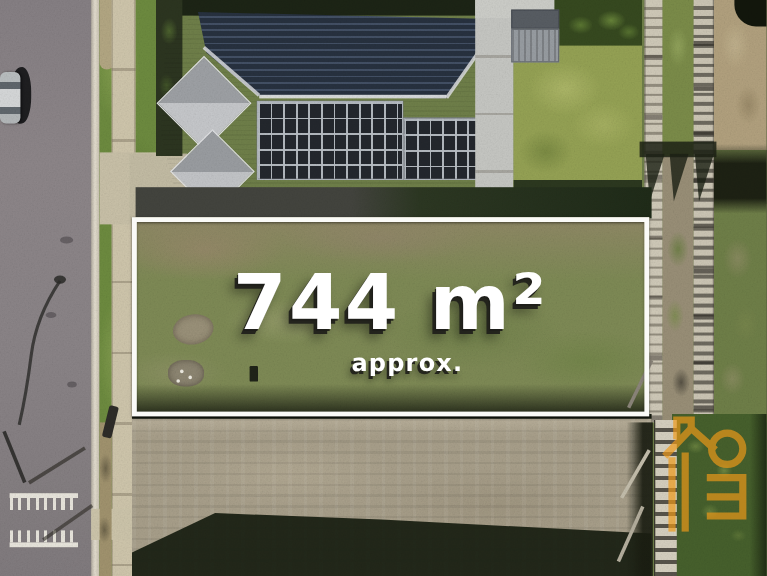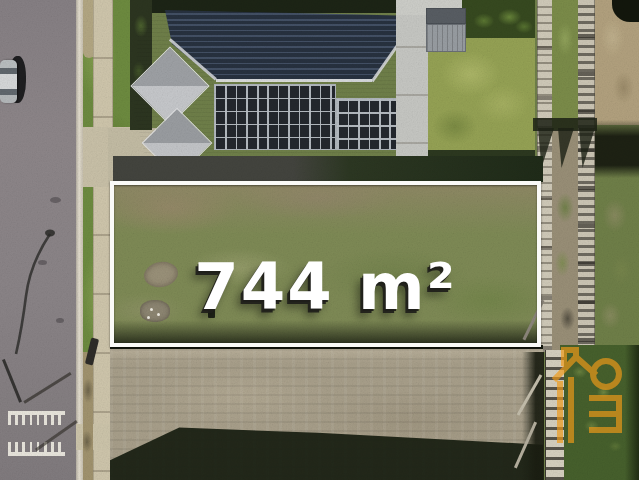--- a/index.html
+++ b/index.html
@@ -210,21 +210,21 @@
   .rd1 { left:150px; top:308px; } .rd2 { left:157px; top:313px; } .rd3 { left:147px; top:316px; }
   .lot-post { left:208px; top:305px; width:7px; height:13px; background:#1f2318; border-radius:1px; }
   .lot-shadow-bottom { left:110px; top:320px; width:431px; height:26px;
     background: linear-gradient(180deg, rgba(23,27,16,0), rgba(23,27,16,.88)); }
 
   .boundary { left:110px; top:181px; width:431px; height:166px;
     border:4px solid #fafaf7;
     box-shadow: 0 1px 2px rgba(0,0,0,.55), inset 0 1px 2px rgba(0,0,0,.45); }
 
   .label-wrap { left:110px; top:181px; width:431px; height:166px;
-    display:flex; flex-direction:column; align-items:center; justify-content:center;margin-top:20px; }
+    display:flex; flex-direction:column; align-items:center; justify-content:center; }
   .area-label { color:#ffffff; font-size:64px; font-weight:bold; letter-spacing:2px; line-height:1;
     margin-top:6px;
     text-shadow: -3px 4px 0 rgba(30,30,26,.92), -1px 2px 0 rgba(30,30,26,.9), -6px 8px 9px rgba(0,0,0,.4); }
   .approx-label { color:#ffffff; font-size:20px; font-weight:bold; letter-spacing:1px; margin-top:5px;
     transform:translateX(14px);
     text-shadow: -2px 3px 0 rgba(30,30,26,.9), -3px 5px 6px rgba(0,0,0,.4); }
 
   
   .below-shadow { left:110px; top:345px; width:433px; height:17px;
     background: linear-gradient(180deg,#15190e 0 60%, rgba(21,25,14,.2)); }
@@ -349,20 +349,21 @@
     <filter id="grain">
       <feTurbulence type="fractalNoise" baseFrequency="0.8" numOctaves="2" stitchTiles="stitch"></feTurbulence>
       <feColorMatrix type="saturate" values="0"></feColorMatrix>
     </filter>
     <rect width="639" height="480" filter="url(#grain)"></rect>
   </svg>
 
   <div class="ph boundary"></div>
   <div class="ph label-wrap">
     <div class="area-label">744 m²</div>
+    <div class="approx-label">approx.</div>
   </div>
 
   <svg class="ph watermark" viewBox="0 0 86 100">
     <g stroke="#f09a18" stroke-width="6" fill="none" stroke-linecap="square">
       <polyline points="6,32 26,11 44,27"></polyline>
       <polyline points="14,17 14,4 26,4 26,11"></polyline>
       <line x1="10" y1="38" x2="10" y2="94"></line>
       <line x1="21" y1="34" x2="21" y2="94"></line>
       <circle cx="56" cy="28" r="13"></circle>
       <path d="M69 52 H42 M69 68 H42 M69 84 H42 M69 52 V84"></path>

